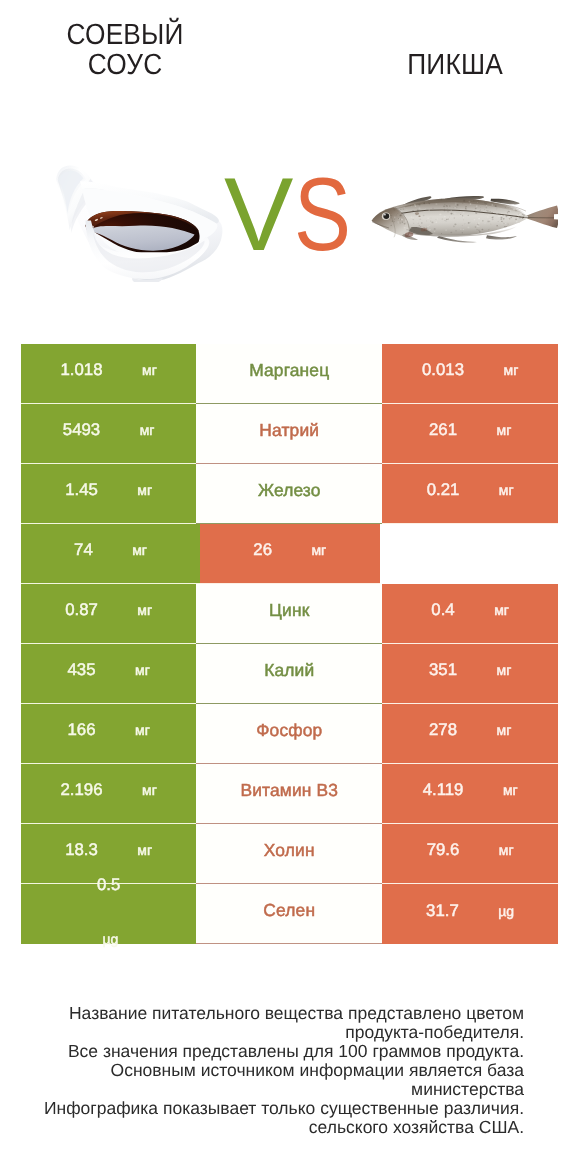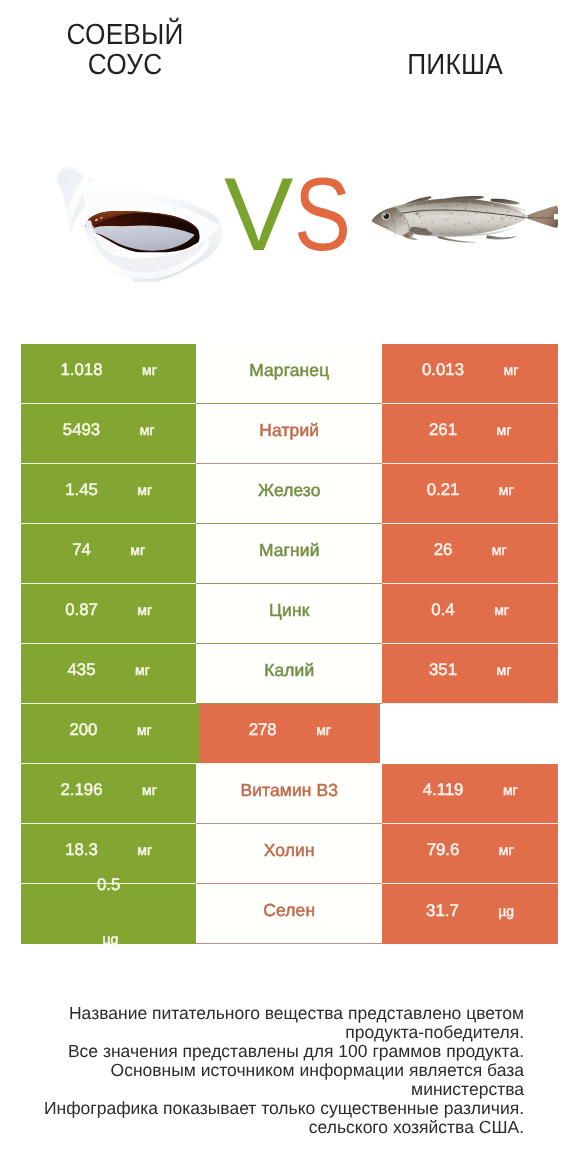--- a/index.html
+++ b/index.html
@@ -676,23 +676,20 @@
         <div class="cell c-right">
           <span>0.21</span>
           <span class="unit">мг</span>
         </div>
       </div>
       <div class="row">
         <div class="cell c-left">
           <span>74</span>
           <span class="unit">мг</span>
         </div>
-        <div class="cell c-mid win-green">
-          <span>Магний</span>
-        </div>
         <div class="cell c-right">
           <span>26</span>
           <span class="unit">мг</span>
         </div>
       </div>
       <div class="row">
         <div class="cell c-left">
           <span>0.87</span>
           <span class="unit">мг</span>
         </div>
@@ -712,22 +709,25 @@
         <div class="cell c-mid win-green">
           <span>Калий</span>
         </div>
         <div class="cell c-right">
           <span>351</span>
           <span class="unit">мг</span>
         </div>
       </div>
       <div class="row">
         <div class="cell c-left">
-          <span>200</span>
-          <span class="unit">мг</span>
+          <span>166</span>
+          <span class="unit">мг</span>
+        </div>
+        <div class="cell c-mid win-orange">
+          <span>Фосфор</span>
         </div>
         <div class="cell c-right">
           <span>278</span>
           <span class="unit">мг</span>
         </div>
       </div>
       <div class="row">
         <div class="cell c-left">
           <span>2.196</span>
           <span class="unit">мг</span>

